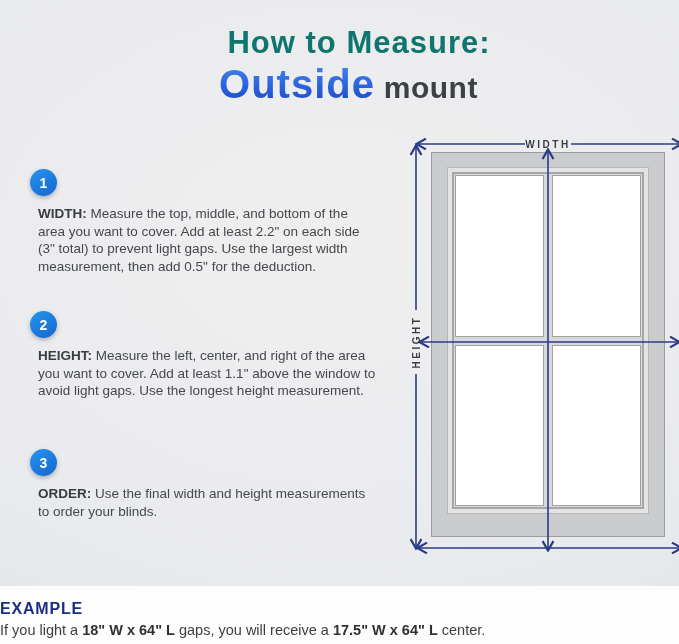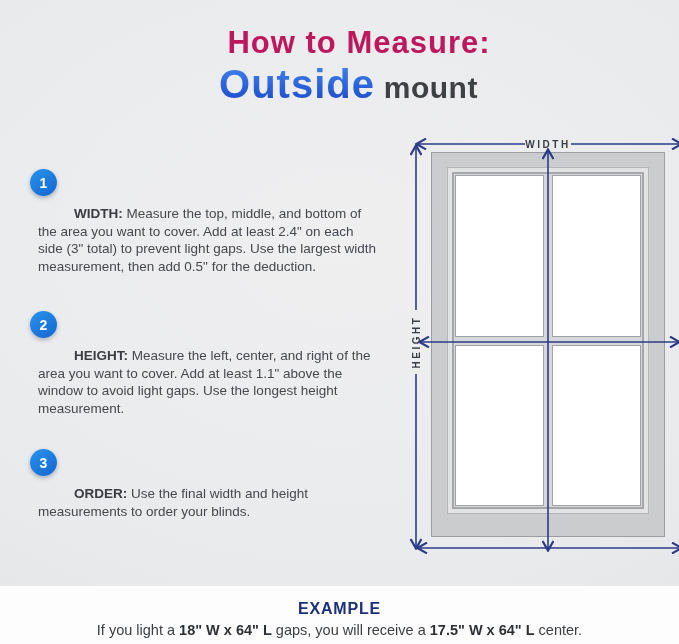--- a/index.html
+++ b/index.html
@@ -9,21 +9,21 @@
 
   
   .bg-gray {
     position:absolute; left:0; top:0; width:679px; height:586px;
     background: radial-gradient(130% 105% at 50% 42%, #efeff0 0%, #e9eaec 55%, #dfe0e3 100%);
   }
   .bg-white { position:absolute; left:0; top:586px; width:679px; height:58px; background:#fdfdfd; }
 
   
   .title-block { position:absolute; left:0; top:26px; width:679px; text-align:center; line-height:1.1; }
-  .title-line1 { font-size:31px; font-weight:700; color:#be185d; letter-spacing:1px;padding-left:39px; }
+  .title-line1 { font-size:31px; font-weight:700; color:#0f766e; letter-spacing:1px;padding-left:39px; }
   .title-line2 { margin-top:2px;padding-left:18px; }
   .title-highlight {
     font-size:40px; font-weight:800; letter-spacing:1px;
     background:linear-gradient(180deg,#4488ea 0%, #2b63dc 55%, #1b47c6 100%);
     -webkit-background-clip:text; background-clip:text;
     -webkit-text-fill-color:transparent; color:transparent;
   }
   .title-suffix { font-size:30px; font-weight:700; color:#3e4144; letter-spacing:0.5px; }
 
   
@@ -32,21 +32,21 @@
   .step-2 { top:311px; }
   .step-3 { top:449px; }
   .step-circle {
     width:27px; height:27px; border-radius:50%;
     background:linear-gradient(145deg,#2794ec 0%, #1565cf 100%);
     color:#ffffff; font-size:14px; font-weight:700;
     display:flex; align-items:center; justify-content:center;
     box-shadow:0 2px 4px rgba(40,60,90,0.35);
   }
   .step-text { margin:9px 0 0 8px; font-size:13.5px; line-height:17.5px; color:#45484c; }
-  .step-text strong { color:#393c40; font-weight:700;margin-left:36px; }
+  .step-text strong { color:#393c40; font-weight:700; }
 
   
   .diagram { position:absolute; left:380px; top:133px; width:299px; height:430px;margin-left:25px; }
   .win-outer {
     position:absolute; left:26px; top:19px; width:234px; height:385px;
     background:#cbcccd; border:1px solid #9b9da0;
   }
   .win-inner {
     position:absolute; left:15px; top:14px; right:15px; bottom:22px;
     background:#e3e3e4; border:1px solid #b5b6b8;
@@ -55,40 +55,40 @@
     position:absolute; left:4px; top:4px; right:4px; bottom:4px;
     background:#d7d8d9; border:2px solid #a5a7aa;
     display:grid; grid-template-columns:1fr 1fr; grid-template-rows:1fr 1fr; gap:8px;
     padding:1px;
   }
   .pane { background:#ffffff; border:1px solid #a0a2a5; }
   .diagram svg { position:absolute; left:0; top:0; width:299px; height:430px; }
   .measure-label { font-size:10px; font-weight:700; letter-spacing:2.5px; fill:#393e45; }
 
   
-  .example { position:absolute; left:0; top:600px; width:679px; text-align:center; }
+  .example { position:absolute; left:0; top:600px; width:679px; text-align:left; }
   .example-heading { font-size:16px; font-weight:700; color:#1c2e7d; letter-spacing:0.8px; }
   .example-line { margin-top:4px; font-size:14.5px; color:#3c3f42; }
   .example-line b { color:#2e3134; }
 </style>
 </head>
 <body>
 
 <div class="stage">
   <div class="bg-gray"></div>
   <div class="bg-white"></div>
 
   <div class="title-block">
     <div class="title-line1">How to Measure:</div>
     <div class="title-line2"><span class="title-highlight">Outside</span><span class="title-suffix"> mount</span></div>
   </div>
 
   <div class="step step-1">
     <div class="step-circle">1</div>
-    <p class="step-text"><strong>WIDTH:</strong><span> Measure the top, middle, and bottom of the area you want to cover. Add at least 2.4" on each side (3" total) to prevent light gaps. Use the largest width measurement, then add 0.5" for the deduction.</span></p>
+    <p class="step-text"><strong>WIDTH:</strong><span> Measure the top, middle, and bottom of the area you want to cover. Add at least 2.2" on each side (3" total) to prevent light gaps. Use the largest width measurement, then add 0.5" for the deduction.</span></p>
   </div>
 
   <div class="step step-2">
     <div class="step-circle">2</div>
     <p class="step-text"><strong>HEIGHT:</strong><span> Measure the left, center, and right of the area you want to cover. Add at least 1.1" above the window to avoid light gaps. Use the longest height measurement.</span></p>
   </div>
 
   <div class="step step-3">
     <div class="step-circle">3</div>
     <p class="step-text"><strong>ORDER:</strong><span> Use the final width and height measurements to order your blinds.</span></p>

